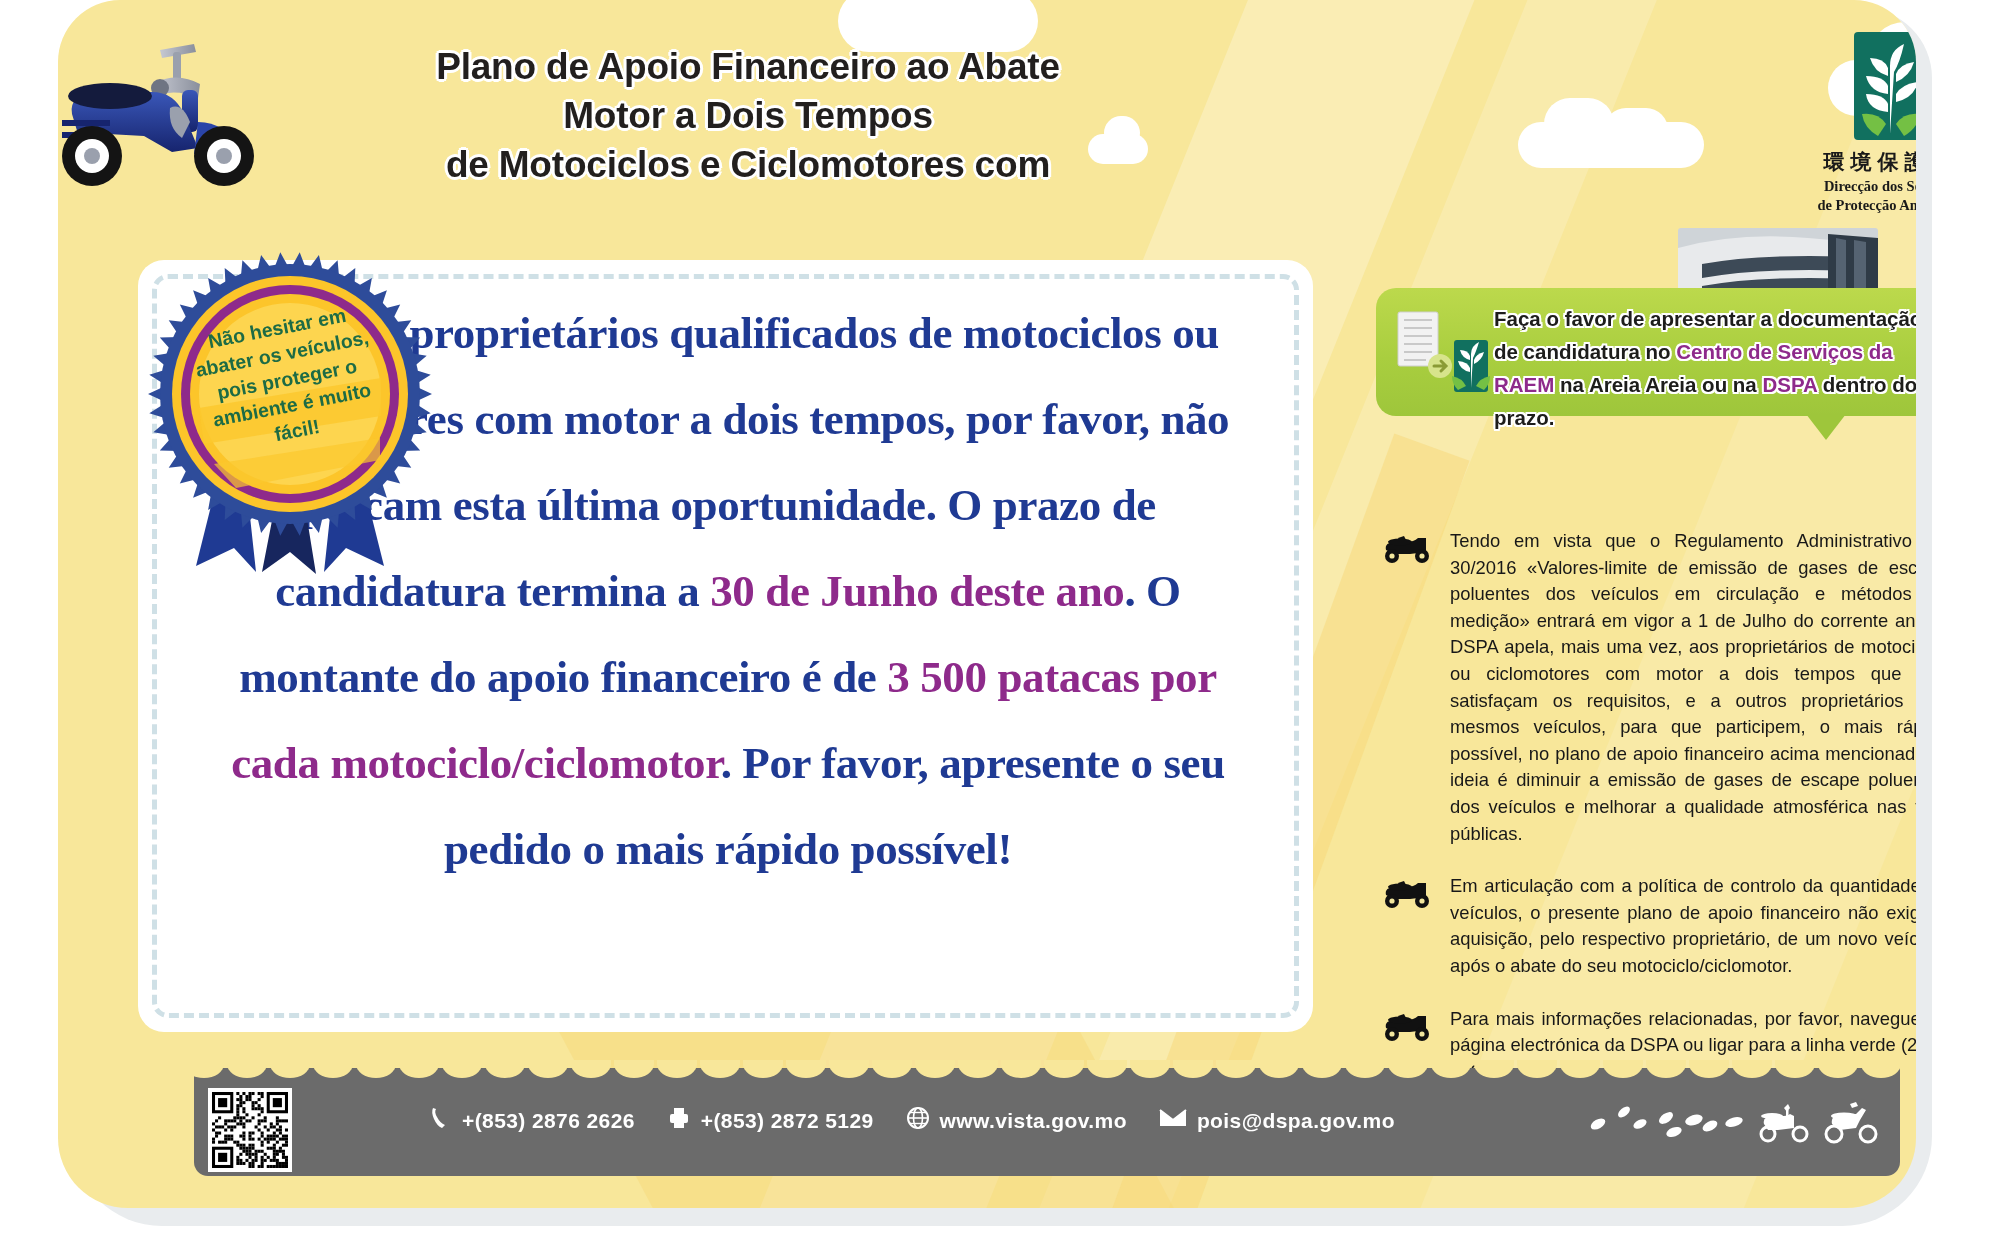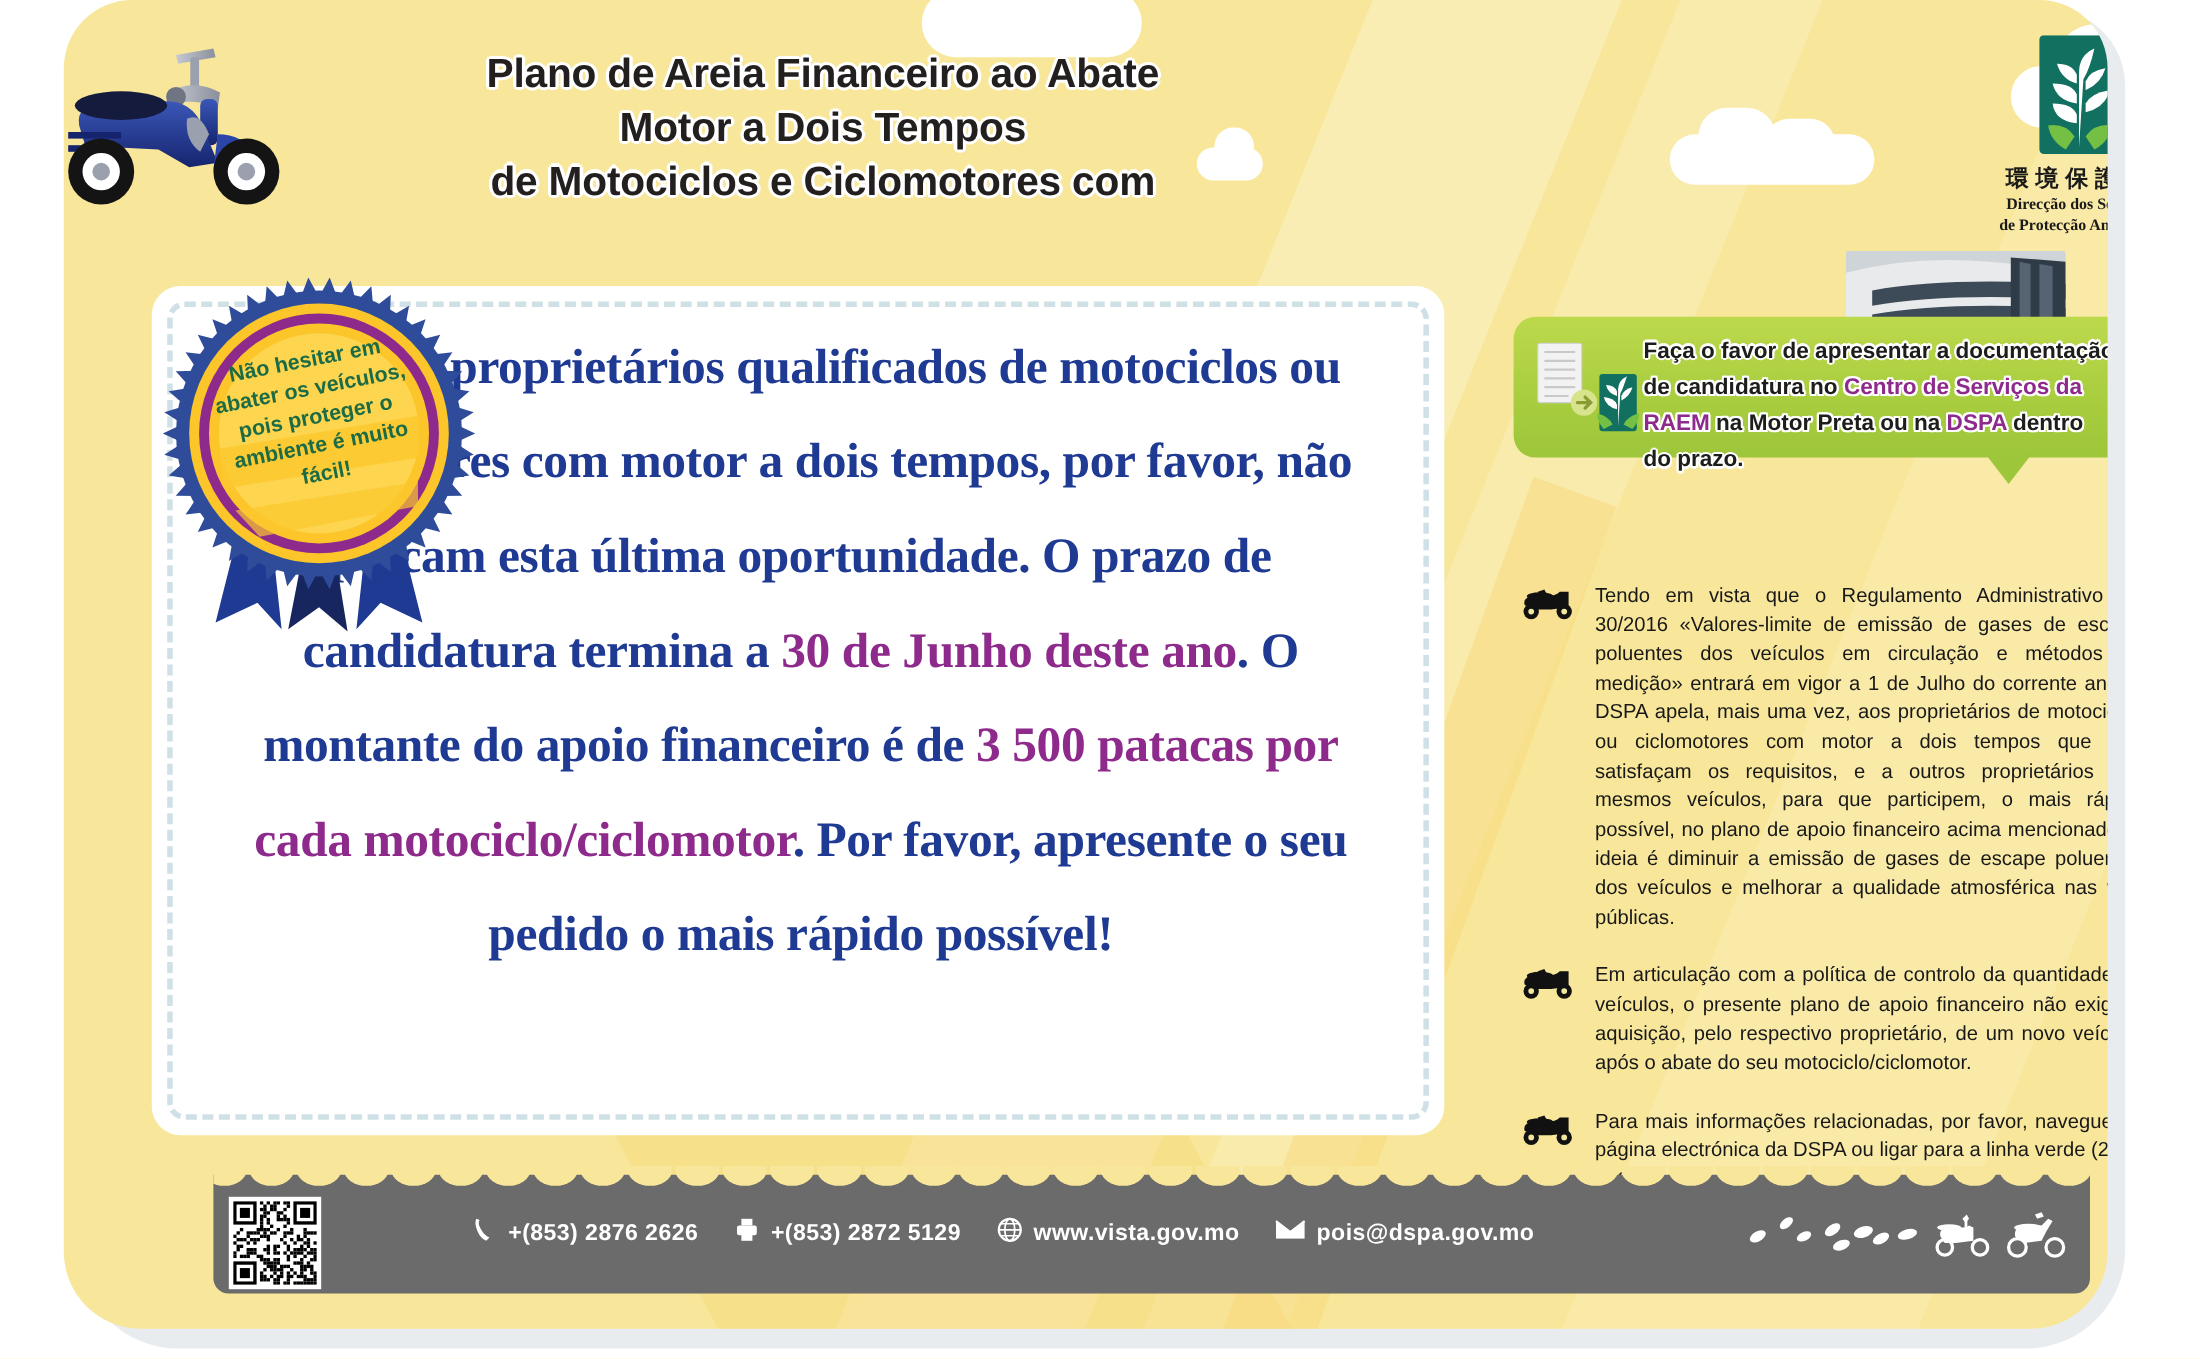--- a/index.html
+++ b/index.html
@@ -256,21 +256,21 @@
         <circle cx="44" cy="134" r="30" fill="#141414"></circle>
         <circle cx="44" cy="134" r="17" fill="#ffffff"></circle>
         <circle cx="44" cy="134" r="8" fill="#9aa0ad"></circle>
         <circle cx="176" cy="134" r="30" fill="#141414"></circle>
         <circle cx="176" cy="134" r="17" fill="#ffffff"></circle>
         <circle cx="176" cy="134" r="8" fill="#9aa0ad"></circle>
       </svg>
     </div>
 
     <div class="poster-title">
-      <span>Plano de Areia Financeiro ao Abate</span>
+      <span>Plano de Apoio Financeiro ao Abate</span>
       <span>Motor a Dois Tempos</span>
       <span>de Motociclos e Ciclomotores com</span>
     </div>
 
     <div class="dspa-logo">
       <div class="mark">
         <svg viewBox="0 0 86 112" width="86" height="112">
           <rect x="6" y="0" width="74" height="108" rx="4" fill="#11705f"></rect>
           <path d="M30 104 Q16 96 14 82 Q30 80 38 92 Z" fill="#74c044"></path>
           <path d="M56 104 Q70 96 72 82 Q56 80 48 92 Z" fill="#74c044"></path>
@@ -354,21 +354,21 @@
             <rect x="58" y="30" width="34" height="52" rx="3" fill="#11705f"></rect>
             <path d="M75 78 L75 44 Q75 36 83 32 Q80 42 77 48 Z" fill="#fff"></path>
             <path d="M74 50 Q66 48 64 40 Q72 40 74 46 Z" fill="#fff"></path>
             <path d="M74 62 Q64 60 62 51 Q72 52 74 58 Z" fill="#fff"></path>
             <path d="M78 54 Q86 50 88 42 Q80 44 78 50 Z" fill="#fff"></path>
             <path d="M62 80 Q56 74 56 66 Q66 68 70 76 Z" fill="#74c044"></path>
             <path d="M88 80 Q94 74 94 66 Q84 68 80 76 Z" fill="#74c044"></path>
           </g>
         </svg>
       </div>
-      <div class="bubble-text" id="callout-text"><span>Faça o favor de apresentar a documentação de candidatura no </span><span class="hl">Centro de Serviços da RAEM</span><span> na Motor Preta ou na </span><span class="hl">DSPA</span><span> dentro do prazo.</span></div>
+      <div class="bubble-text" id="callout-text"><span>Faça o favor de apresentar a documentação de candidatura no </span><span class="hl">Centro de Serviços da RAEM</span><span> na Areia Areia ou na </span><span class="hl">DSPA</span><span> dentro do prazo.</span></div>
     </div>
 
     <div class="bullets">
       <div class="bullet">
         <span class="icon">
           <svg viewBox="0 0 52 34" width="52" height="34">
             <path d="M18 8 L24 6 L26 10 L20 12 Z" fill="#111"></path>
             <rect x="22" y="10" width="3" height="10" fill="#111"></rect>
             <path d="M6 20 Q4 12 16 12 L26 12 Q34 12 38 8 L46 8 L46 22 L30 24 L14 24 Z" fill="#111"></path>
             <ellipse cx="20" cy="12" rx="12" ry="3.5" fill="#111"></ellipse>

